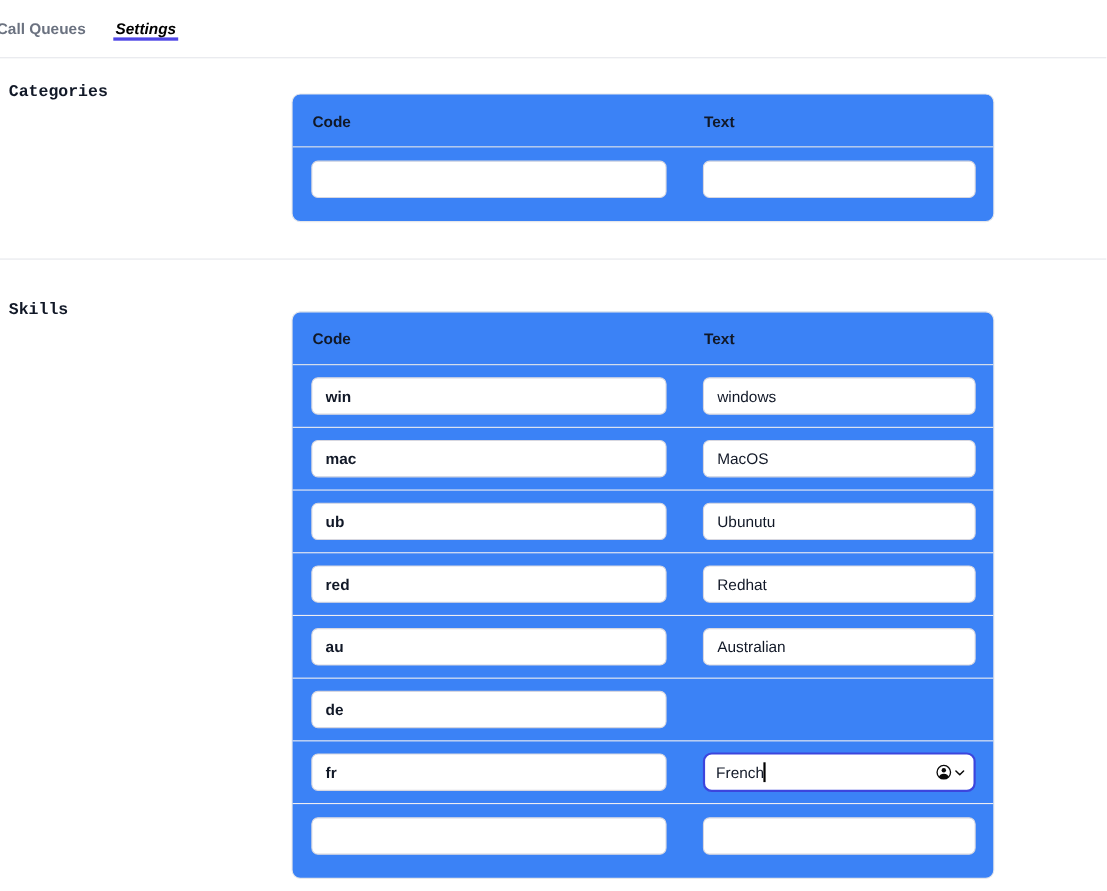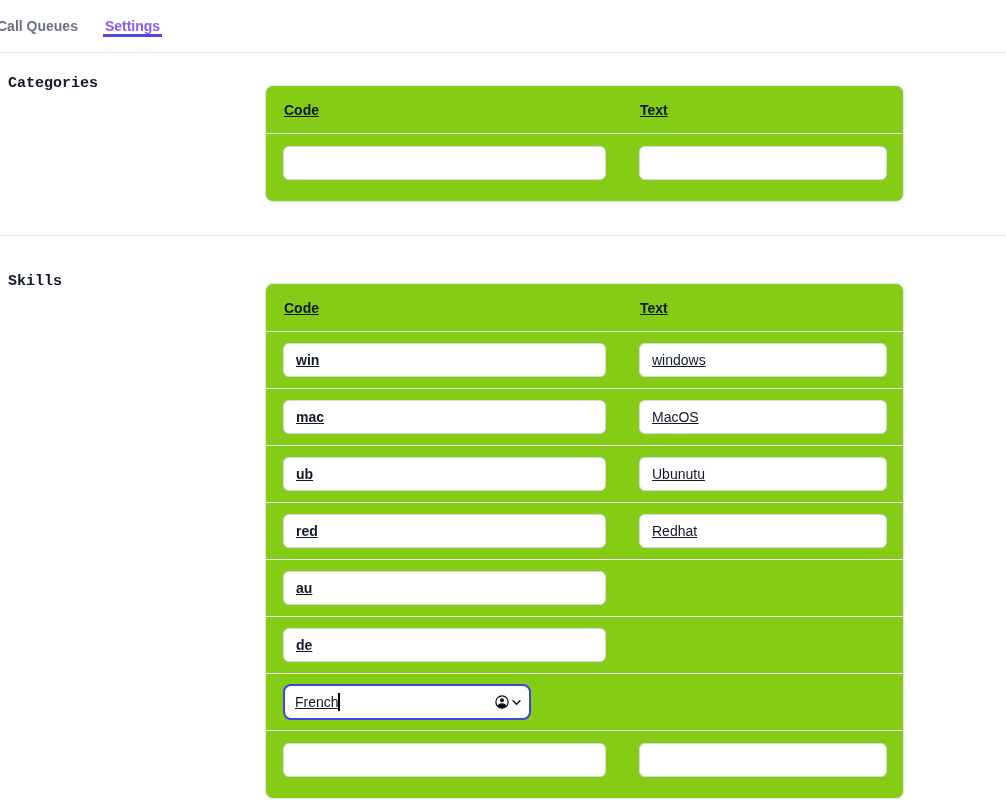--- a/index.html
+++ b/index.html
@@ -18,41 +18,41 @@
     align-items:flex-start;
   }
   .tab {
     font-size:14px; font-weight:700; color:#6b7280;
     padding:18px 2px 0 2px;
     cursor:pointer;
     white-space:nowrap;
   }
   .tab:first-child { margin-left:-5px; }
   .tab.active {
-    color:#8b5cf6;
+    color:#000000;
     border-bottom:3px solid #4f46e5;
+    font-style:italic;
   }
   
   .section { display:flex; padding-right:104px; }
   .section-label {
     width:265px; flex:none;
     padding-left:8px;
     font-size:15px; font-weight:700; color:#111827;font-family:Liberation Mono, monospace;
   }
   .section-categories { margin-top:22px; }
   .section-skills { margin-top:37px; }
   .divider { border:none; border-top:1px solid #e5e7eb; margin-top:33px; }
   
   .card {
     flex:1;
     margin-top:10px;
     border:1px solid #e5e7eb;
     border-radius:8px;
-    background:#84cc16;
-    text-decoration:underline;
+    background:#3b82f6;
   }
   .card-header {
     display:flex;
     padding:16px 16px 15px 18px;
     border-bottom:1px solid #e5e7eb;
     font-size:14px; font-weight:700; color:#111827;
   }
   .col-code { width:356px; flex:none; }
   .col-text { flex:1; }
   .trow {
@@ -177,29 +177,35 @@
       </div>
       <div class="cell-text">
         <input class="field" type="text" value="Redhat" style="">
       </div>
     </div>
 
     <div class="trow">
       <div class="cell-code">
         <input class="field" type="text" value="au" style="">
       </div>
+      <div class="cell-text">
+        <input class="field" type="text" value="Australian" style="">
+      </div>
     </div>
 
     <div class="trow">
       <div class="cell-code">
         <input class="field" type="text" value="de" style="">
       </div>
     </div>
 
     <div class="trow">
+      <div class="cell-code">
+        <input class="field" type="text" value="fr" style="">
+      </div>
       <div class="cell-text">
         <div class="input-shell">
           <input class="field-borderless" type="text" value="French" style="">
           <span class="caret"></span>
           <span class="autofill">
             <svg width="16" height="16" viewBox="0 0 24 24">
               <defs>
                   <clipPath id="accClip">
                     <circle cx="12" cy="12" r="9.2"></circle>
                   </clipPath>

